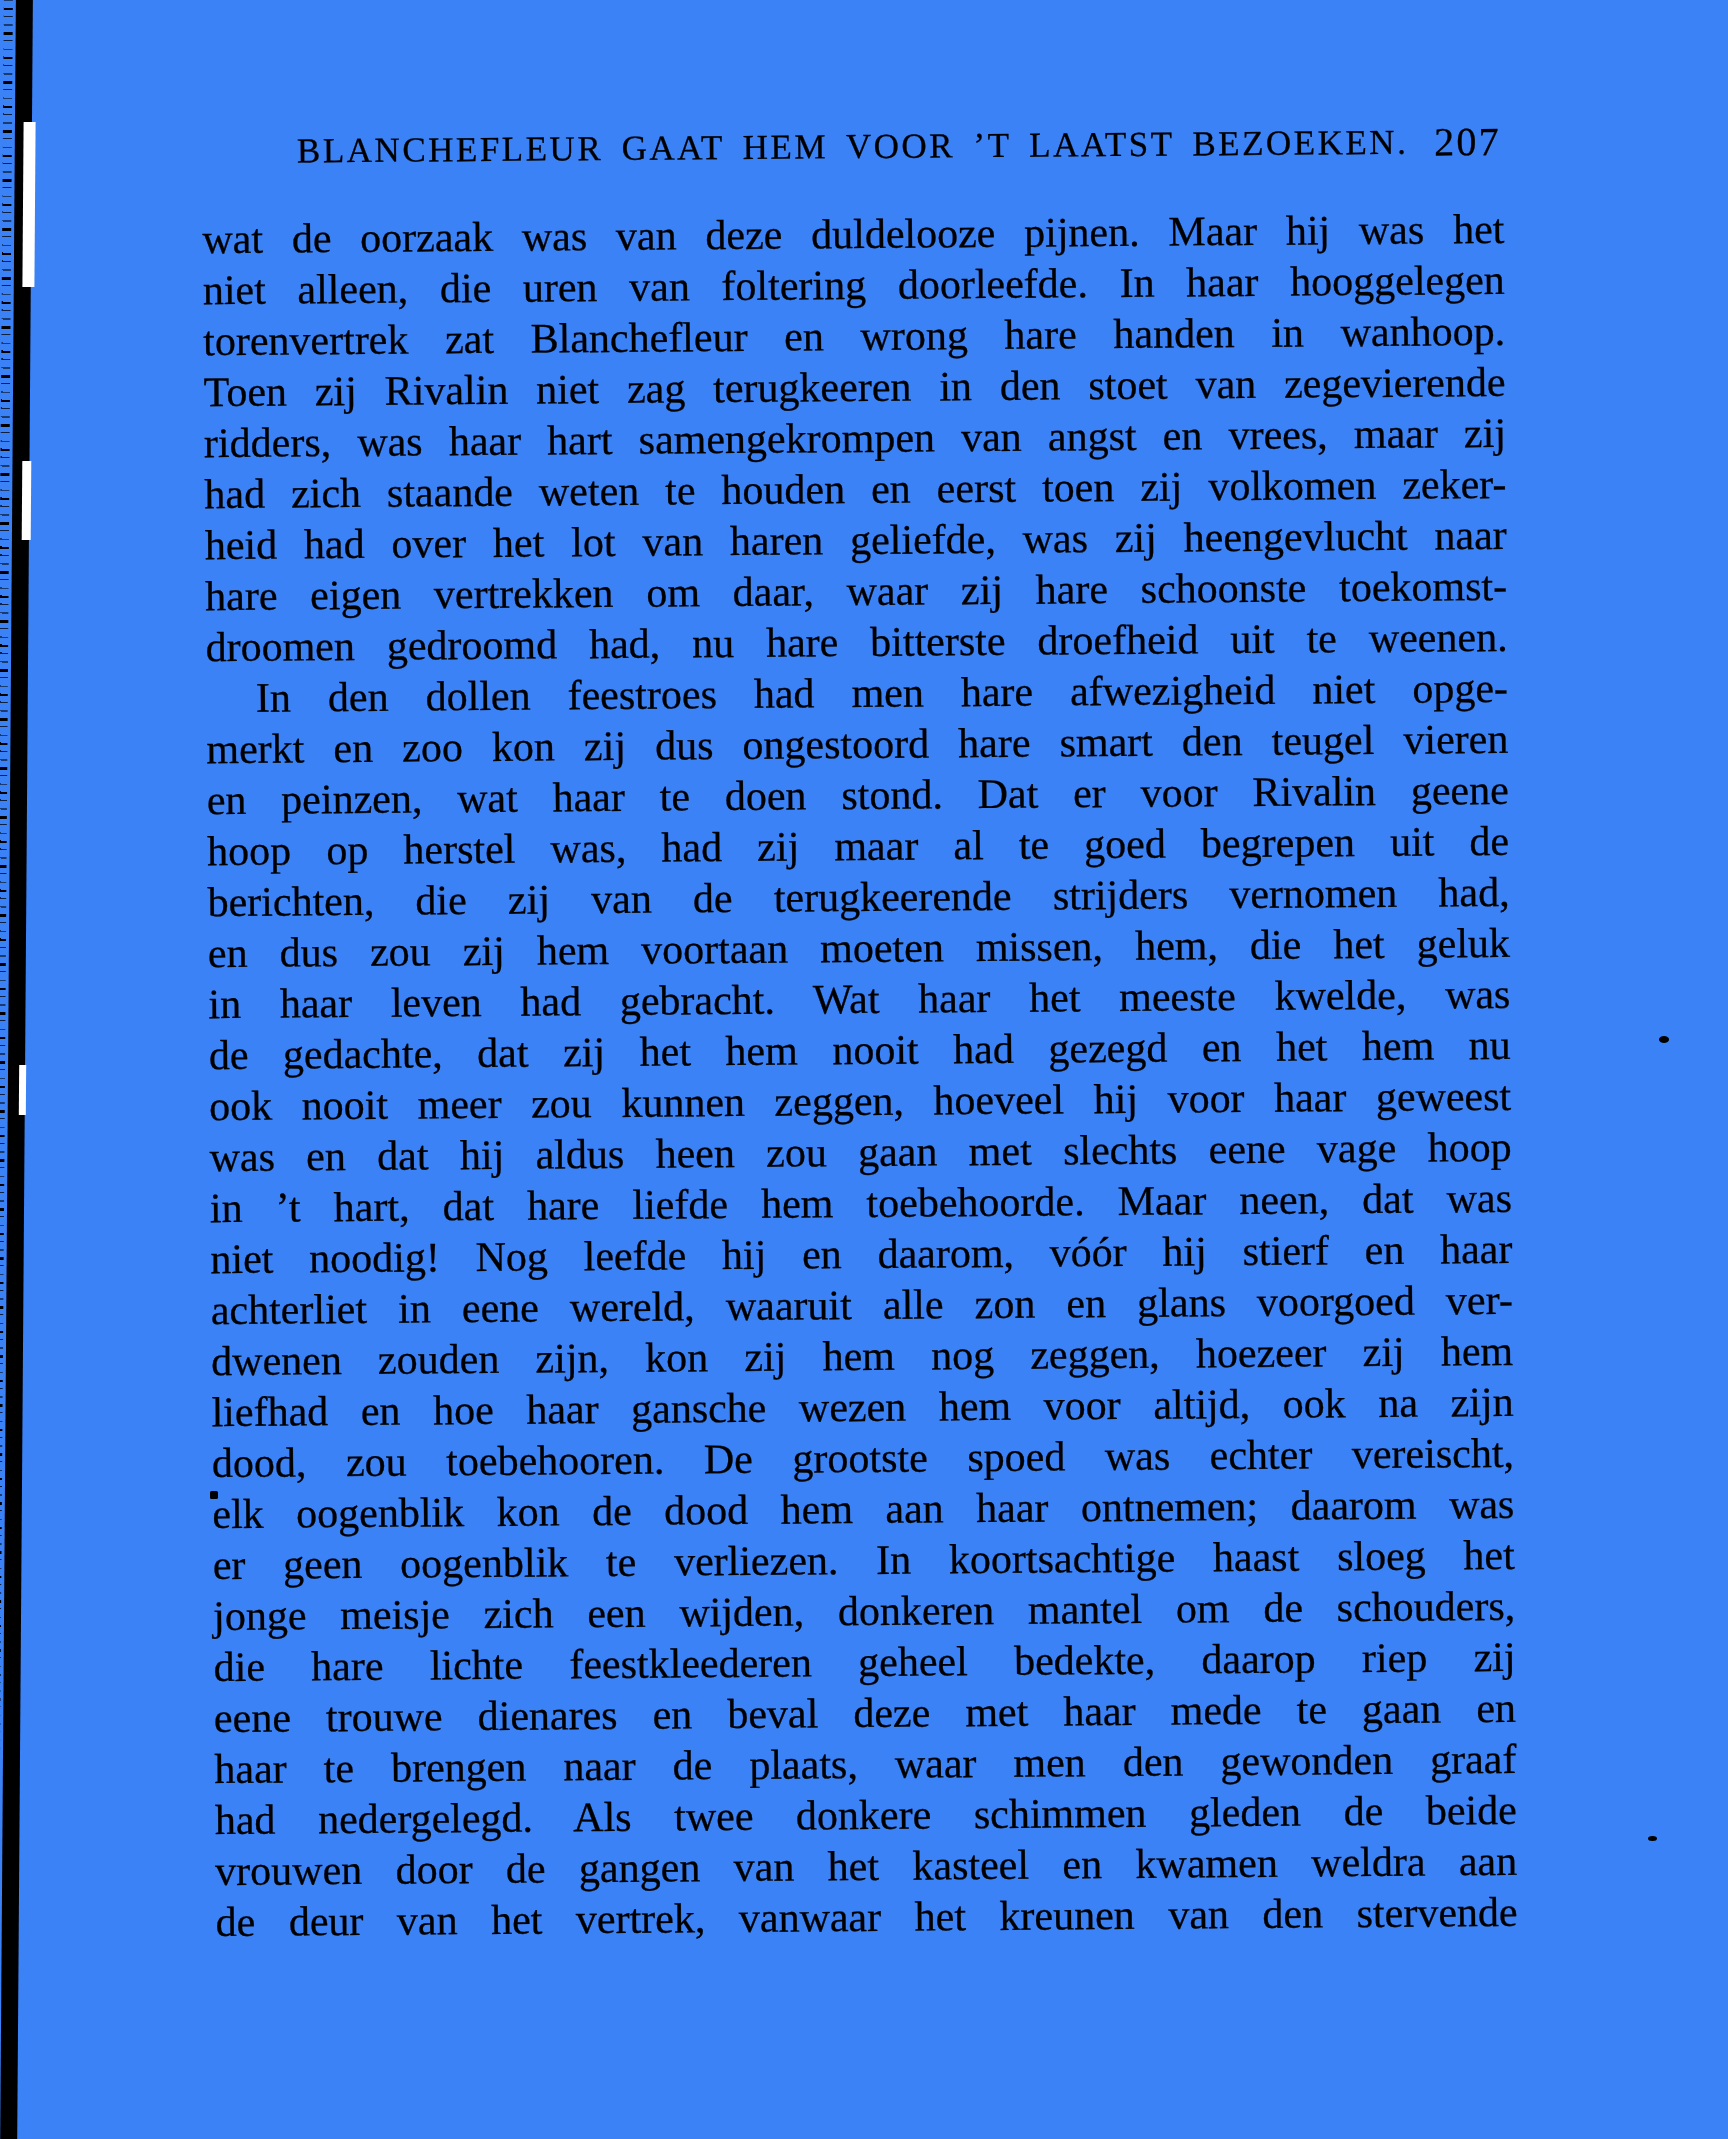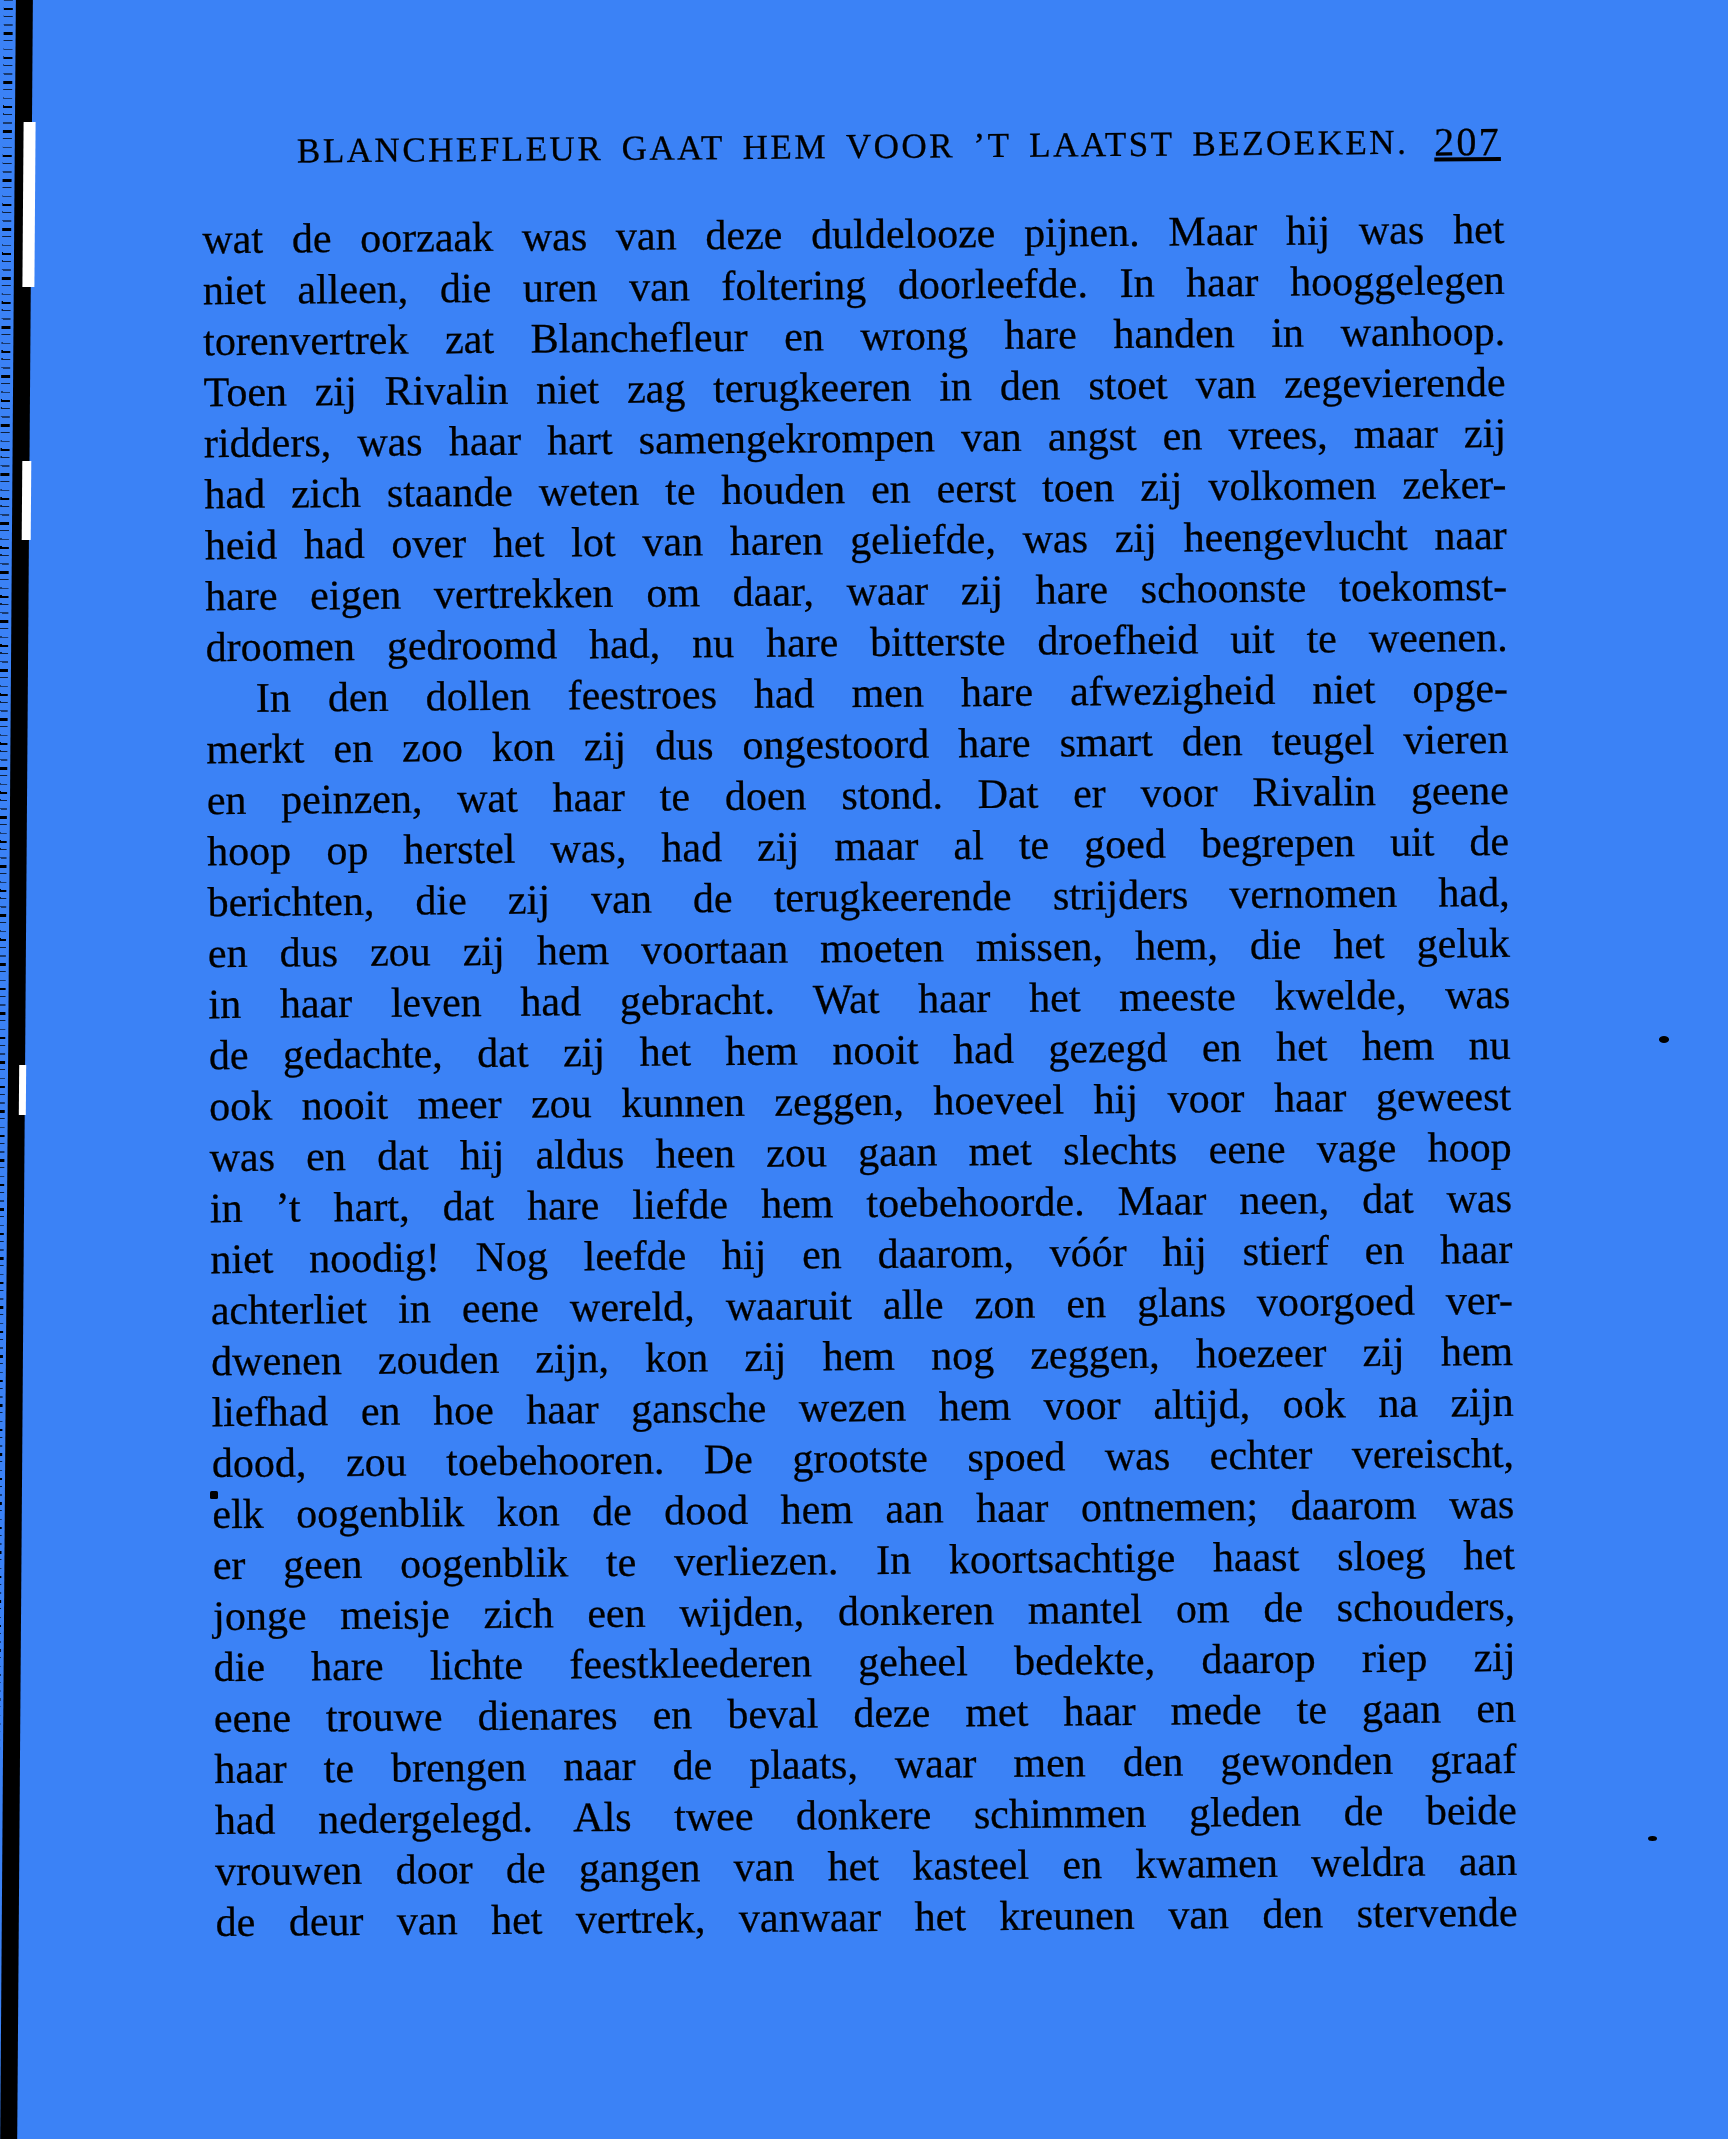--- a/index.html
+++ b/index.html
@@ -80,21 +80,20 @@
     text-align: center;
     white-space: nowrap;
     -webkit-text-stroke: 0.3px #000;
   }
   .pagenum {
     position: absolute;
     right: 2.9px;
     top: -4.3px;
     font-size: 40px;
     letter-spacing: 2.2px;
-    text-decoration: underline;
     -webkit-text-stroke: 0.3px #000;
   }
   .body {
     position: absolute;
     left: 209px;
     top: 209px;
     width: 1302px;
     font-size: 42px;
     line-height: 51px;
     word-spacing: 0.7px;

